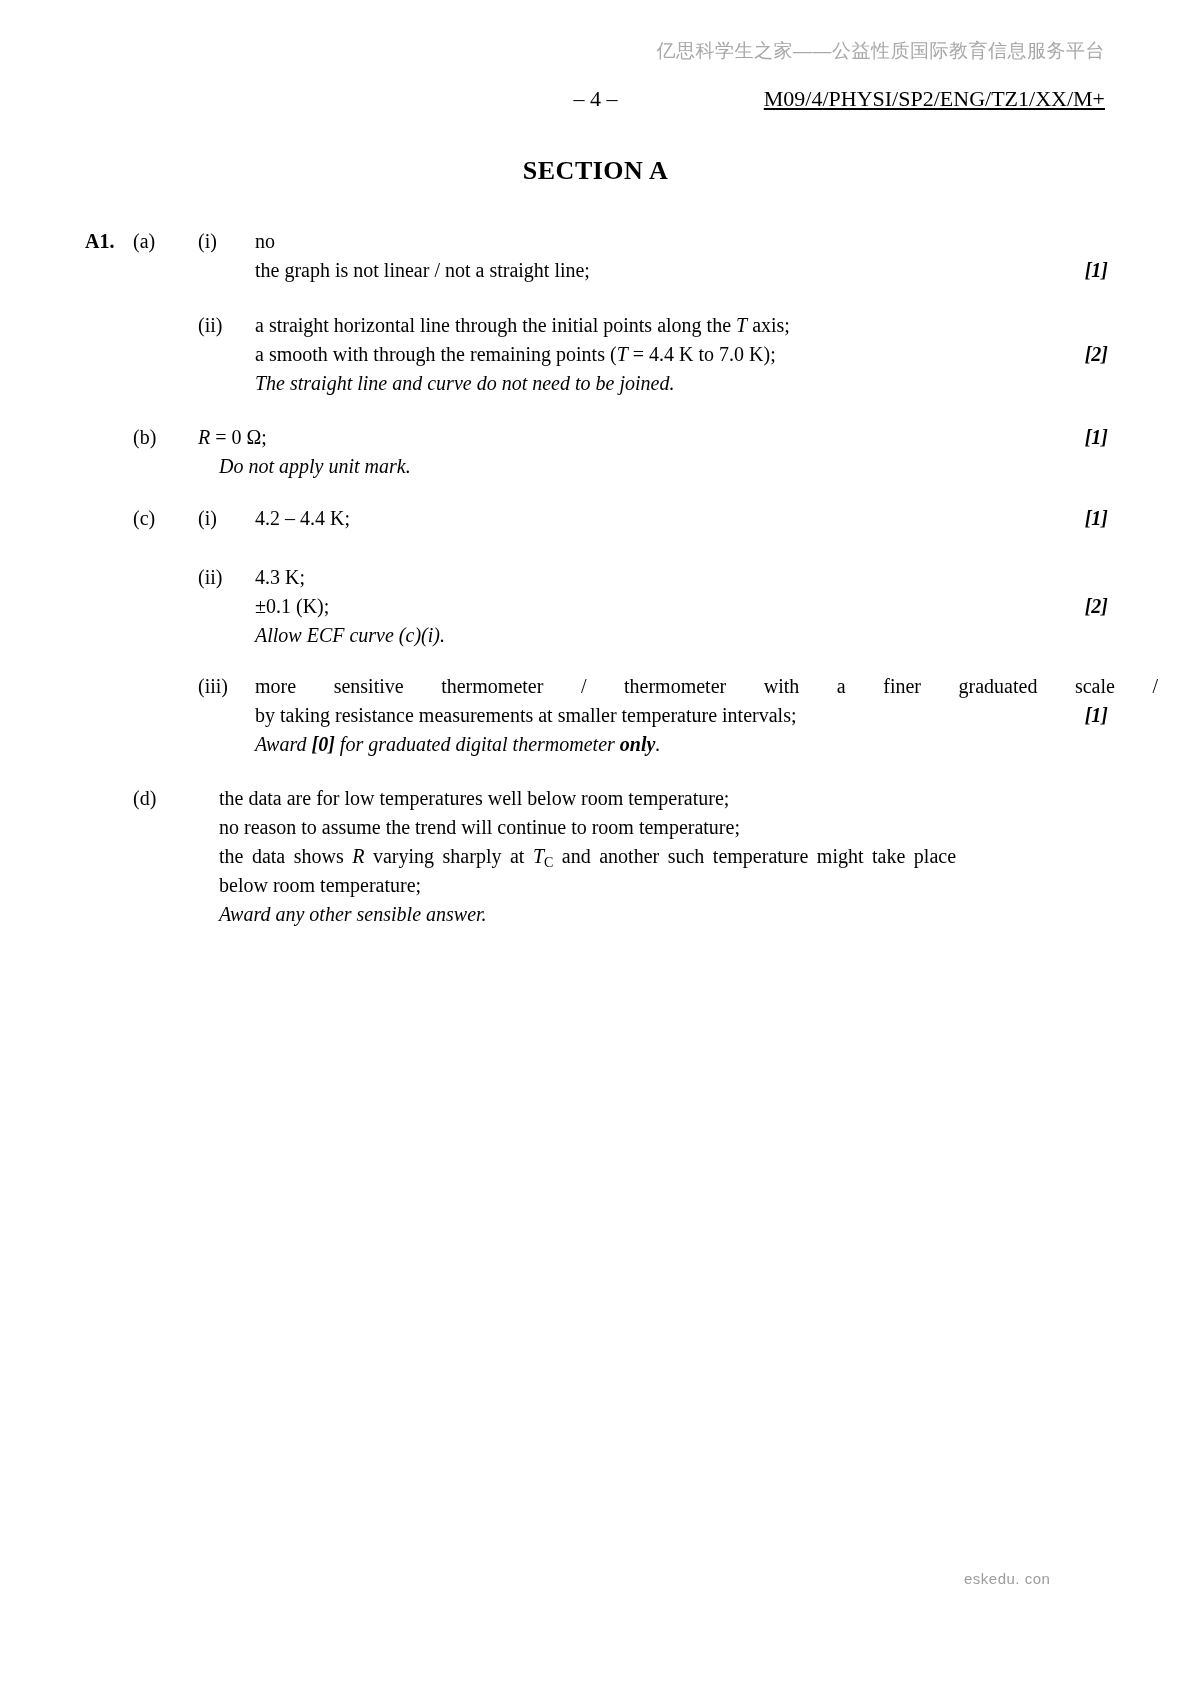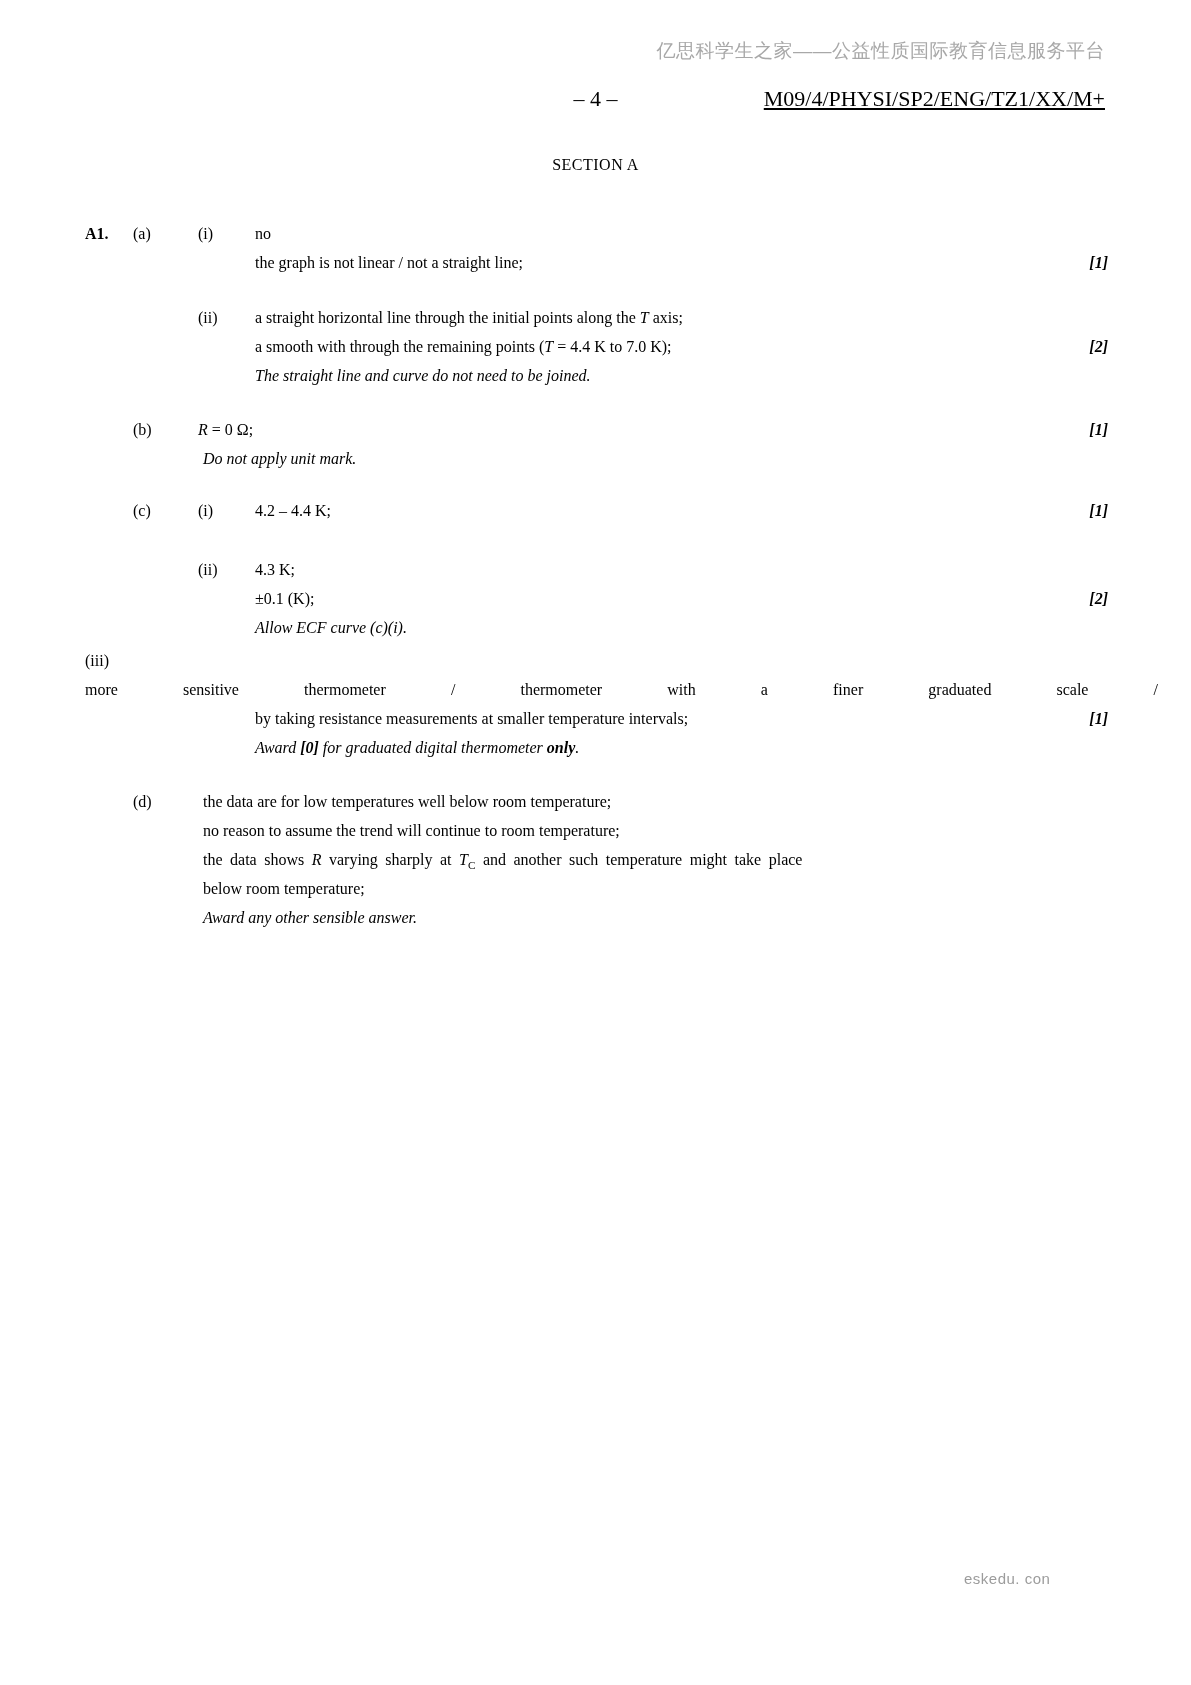--- a/index.html
+++ b/index.html
@@ -20,41 +20,41 @@
   .hdr-page{
     position:absolute;top:86px;left:0;width:100%;
     text-align:center;font-size:22px;
   }
   .hdr-code{
     position:absolute;top:86px;right:86px;
     font-size:22px;white-space:nowrap;text-decoration:underline;
   }
   .section-title{
     position:absolute;top:156px;left:0;width:100%;
-    text-align:center;font-size:16px;font-weight:normal;letter-spacing:.5px;
+    text-align:center;font-size:26px;font-weight:bold;letter-spacing:.5px;
   }
   .content{
-    position:absolute;left:85px;top:219px;width:1073px;
-    font-size:16px;line-height:29px;
+    position:absolute;left:85px;top:227px;width:1073px;
+    font-size:20px;line-height:29px;
   }
   .row{display:flex;position:relative;}
   .cq{width:48px;font-weight:bold;flex:none;}
   .cs{width:65px;flex:none;}
   .cr{width:57px;flex:none;}
   .body{flex:1;}
-  .body2{flex:1;padding-left:5px;} 
+  .body2{flex:1;padding-left:5px;margin-left:16px;} 
   .marks{
     position:absolute;right:50px;top:0;
     font-weight:bold;font-style:italic;white-space:nowrap;
   }
   .it{font-style:italic;}
   .bi{font-style:italic;font-weight:bold;}
   .jlast{text-align:justify;text-align-last:justify;}
   .wsp{word-spacing:3.5px;}
-  .mt21{margin-top:4px;flex-direction:column;} .mt23{margin-top:23px;} .mt25{margin-top:25px;}
+  .mt21{margin-top:22px;} .mt23{margin-top:23px;} .mt25{margin-top:25px;}
   .mt26{margin-top:26px;} .mt30{margin-top:30px;}
   sub{font-size:70%;line-height:0;vertical-align:-4px;}
   .wm-bottom{
     position:absolute;left:964px;top:1570px;
     font-family:"Liberation Sans","DejaVu Sans",sans-serif;
     font-size:15px;color:#9c9c9c;letter-spacing:.5px;white-space:nowrap;
   }
 </style>
 </head>
 <body>

